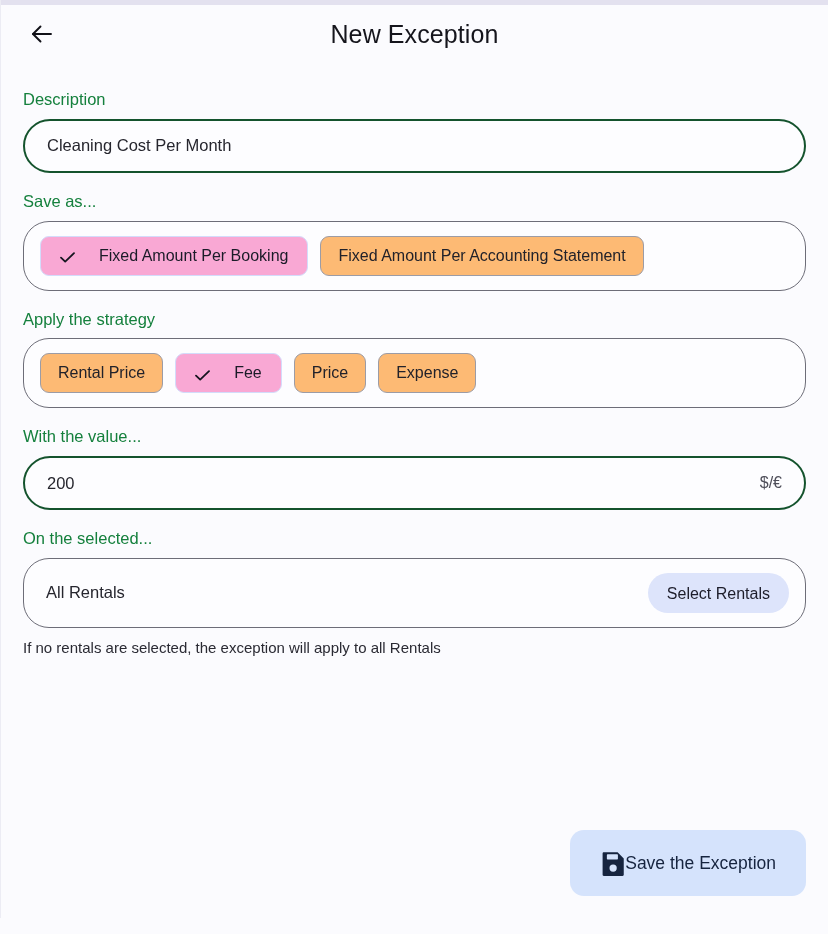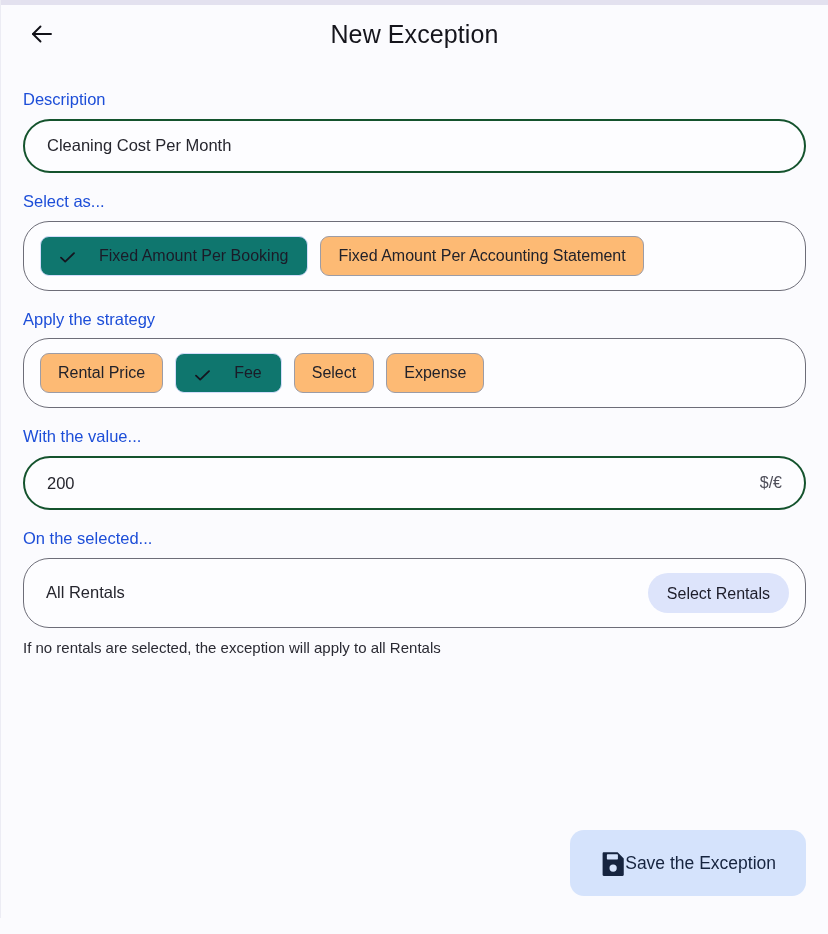--- a/index.html
+++ b/index.html
@@ -69,21 +69,21 @@
     pointer-events: none;
   }
 
   
   .form {
     padding: 22px 22px 0 22px;
   }
 
   .field-label {
     font-size: 16.5px;
-    color: #1d4ed8;
+    color: #15803d;
     margin-bottom: 9px;
     line-height: 1.2;
   }
 
   .field-block { margin-bottom: 19px; }
 
   .input-shell {
     height: 54px;
     border: 2px solid #14532d;
     border-radius: 27px;
@@ -136,21 +136,21 @@
     line-height: 1;
     font-family: inherit;
     cursor: pointer;
     white-space: nowrap;
     border: 1px solid #9c9ca6;
     background: #fdba74;
     color: #22222a;
   }
 
   .chip.selected {
-    background: #0f766e;
+    background: #f9a8d4;
     border-color: #d3dcfb;
     color: #1b1b28;
     padding: 0 19px;
     gap: 24px;
   }
 
   .chip .check {
     display: none;
     width: 15px;
     height: 11px;
@@ -239,21 +239,21 @@
   <div class="form">
 
     <div class="field-block">
       <div class="field-label">Description</div>
       <div class="input-shell">
         <input class="value-text" type="text" value="Cleaning Cost Per Month" style="">
       </div>
     </div>
 
     <div class="field-block">
-      <div class="field-label">Select as...</div>
+      <div class="field-label">Save as...</div>
       <div class="chip-group">
         <button class="chip selected">
           <span class="check">
             <svg viewBox="0 0 15 11" fill="none" stroke="#15151f" stroke-width="1.8" stroke-linecap="round" stroke-linejoin="round">
               <polyline points="1,5.6 5.2,9.6 14,1.2"></polyline>
             </svg>
           </span>
           <span>Fixed Amount Per Booking</span>
         </button>
         <button class="chip">
@@ -273,21 +273,21 @@
         <button class="chip selected">
           <span class="check">
             <svg viewBox="0 0 15 11" fill="none" stroke="#15151f" stroke-width="1.8" stroke-linecap="round" stroke-linejoin="round">
               <polyline points="1,5.6 5.2,9.6 14,1.2"></polyline>
             </svg>
           </span>
           <span>Fee</span>
         </button>
         <button class="chip">
 
-          <span>Select</span>
+          <span>Price</span>
         </button>
         <button class="chip">
 
           <span>Expense</span>
         </button>
       </div>
     </div>
 
     <div class="field-block">
       <div class="field-label">With the value...</div>

